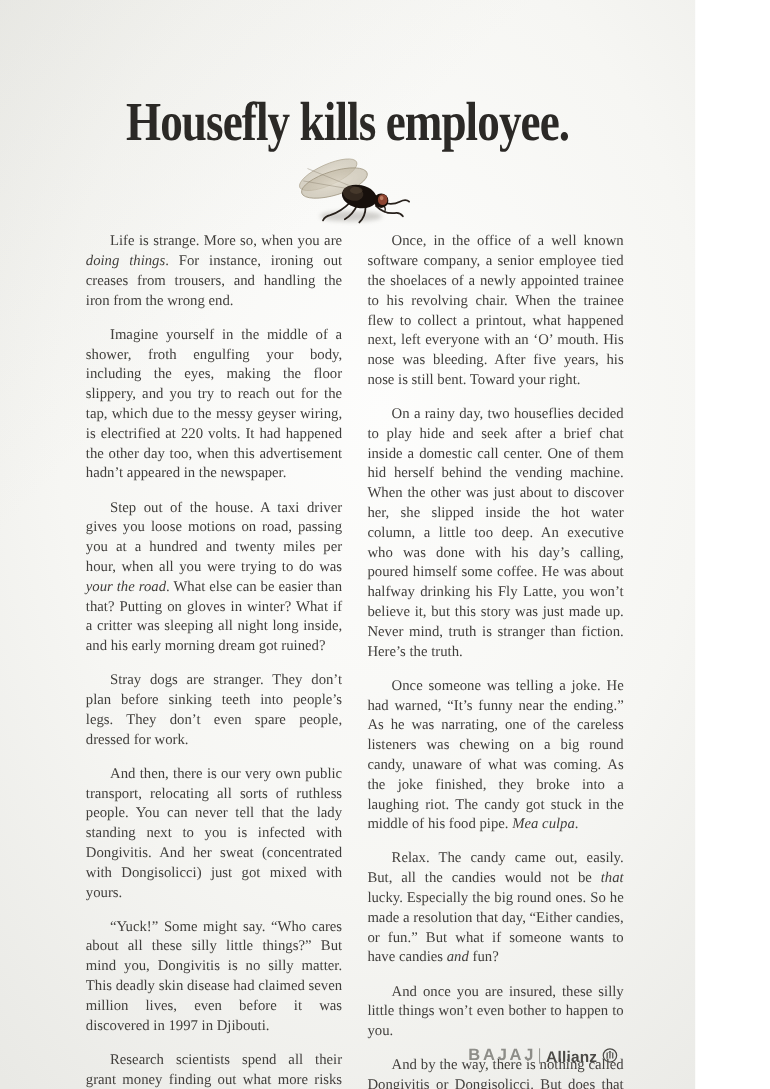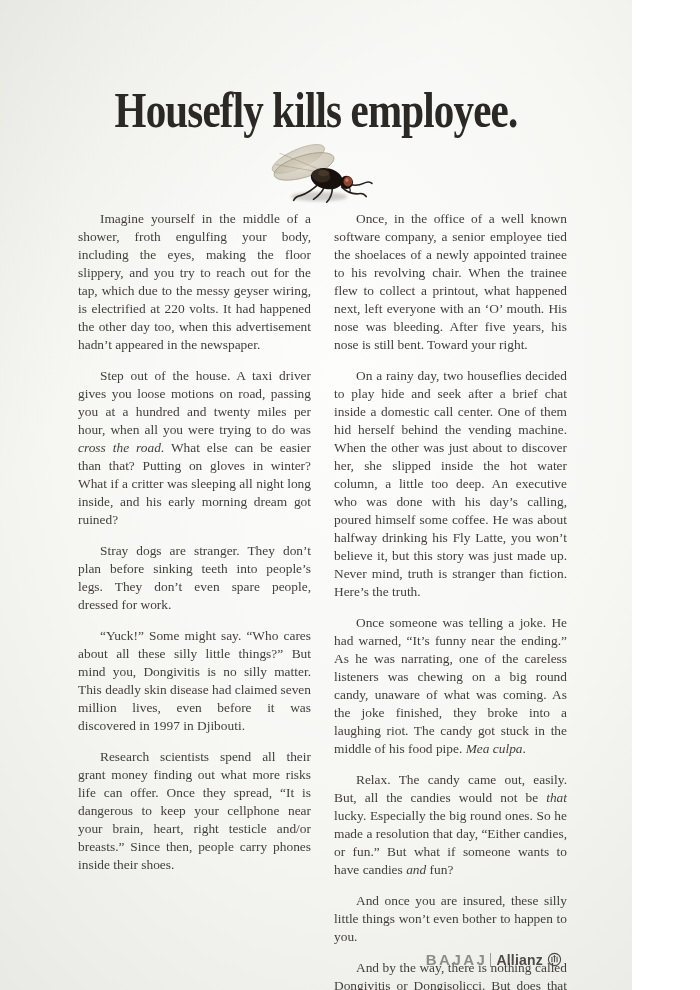--- a/index.html
+++ b/index.html
@@ -123,23 +123,25 @@
       <ellipse cx="63" cy="35" rx="6" ry="3.5" fill="#5a4a3a" opacity="0.5"></ellipse>
       <circle cx="87" cy="45" r="7" fill="#190f0a"></circle>
       <ellipse cx="88.5" cy="44" rx="4.6" ry="5.2" fill="#8c4431"></ellipse>
       <ellipse cx="87.5" cy="42.5" rx="1.8" ry="2" fill="#c98a6d" opacity="0.8"></ellipse>
       <path d="M90,50 Q92,54 90,56" stroke="#1a120c" stroke-width="1.2" fill="none"></path>
     </svg>
   </div>
 
   <div class="columns">
     <div class="col">
+        <p class="body-para">Life is strange. More so, when you are <em>doing things</em>. For instance, ironing out creases from trousers, and handling the iron from the wrong end.</p>
         <p class="body-para">Imagine yourself in the middle of a shower, froth engulfing your body, including the eyes, making the floor slippery, and you try to reach out for the tap, which due to the messy geyser wiring, is electrified at 220 volts. It had happened the other day too, when this advertisement hadn’t appeared in the newspaper.</p>
-        <p class="body-para">Step out of the house. A taxi driver gives you loose motions on road, passing you at a hundred and twenty miles per hour, when all you were trying to do was <em>cross the road</em>. What else can be easier than that? Putting on gloves in winter? What if a critter was sleeping all night long inside, and his early morning dream got ruined?</p>
+        <p class="body-para">Step out of the house. A taxi driver gives you loose motions on road, passing you at a hundred and twenty miles per hour, when all you were trying to do was <em>your the road</em>. What else can be easier than that? Putting on gloves in winter? What if a critter was sleeping all night long inside, and his early morning dream got ruined?</p>
         <p class="body-para">Stray dogs are stranger. They don’t plan before sinking teeth into people’s legs. They don’t even spare people, dressed for work.</p>
+        <p class="body-para">And then, there is our very own public transport, relocating all sorts of ruthless people. You can never tell that the lady standing next to you is infected with Dongivitis. And her sweat (concentrated with Dongisolicci) just got mixed with yours.</p>
         <p class="body-para">“Yuck!” Some might say. “Who cares about all these silly little things?” But mind you, Dongivitis is no silly matter. This deadly skin disease had claimed seven million lives, even before it was discovered in 1997 in Djibouti.</p>
         <p class="body-para">Research scientists spend all their grant money finding out what more risks life can offer. Once they spread, “It is dangerous to keep your cellphone near your brain, heart, right testicle and/or breasts.” Since then, people carry phones inside their shoes.</p>
       </div>
     <div class="col">
         <p class="body-para">Once, in the office of a well known software company, a senior employee tied the shoelaces of a newly appointed trainee to his revolving chair. When the trainee flew to collect a printout, what happened next, left everyone with an ‘O’ mouth. His nose was bleeding. After five years, his nose is still bent. Toward your right.</p>
         <p class="body-para">On a rainy day, two houseflies decided to play hide and seek after a brief chat inside a domestic call center. One of them hid herself behind the vending machine. When the other was just about to discover her, she slipped inside the hot water column, a little too deep. An executive who was done with his day’s calling, poured himself some coffee. He was about halfway drinking his Fly Latte, you won’t believe it, but this story was just made up. Never mind, truth is stranger than fiction. Here’s the truth.</p>
         <p class="body-para">Once someone was telling a joke. He had warned, “It’s funny near the ending.” As he was narrating, one of the careless listeners was chewing on a big round candy, unaware of what was coming. As the joke finished, they broke into a laughing riot. The candy got stuck in the middle of his food pipe. <em>Mea culpa</em>.</p>
         <p class="body-para">Relax. The candy came out, easily. But, all the candies would not be <em>that</em> lucky. Especially the big round ones. So he made a resolution that day, “Either candies, or fun.” But what if someone wants to have candies <em>and</em> fun?</p>
         <p class="body-para">And once you are insured, these silly little things won’t even bother to happen to you.</p>
         <p class="body-para">And by the way, there is nothing called Dongivitis or Dongisolicci. But does that mean that you can roam around, uninsured?</p>

